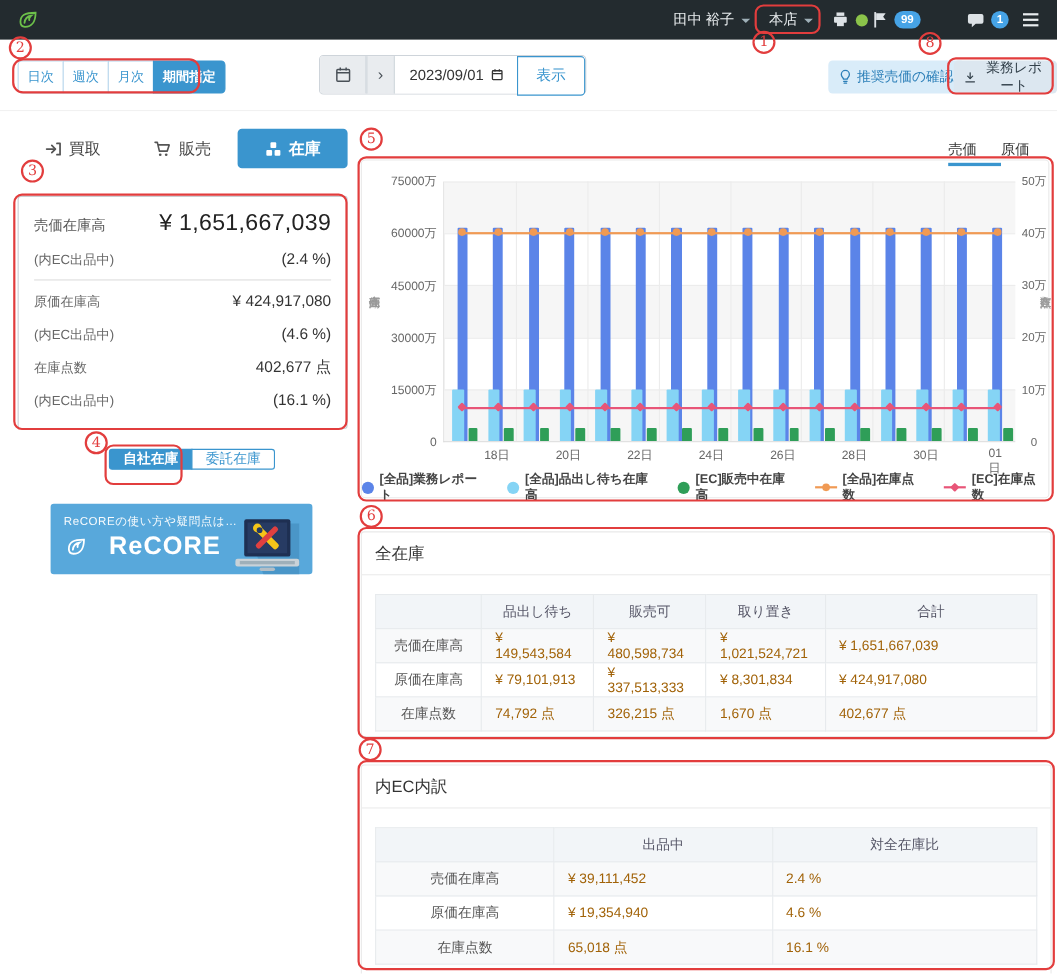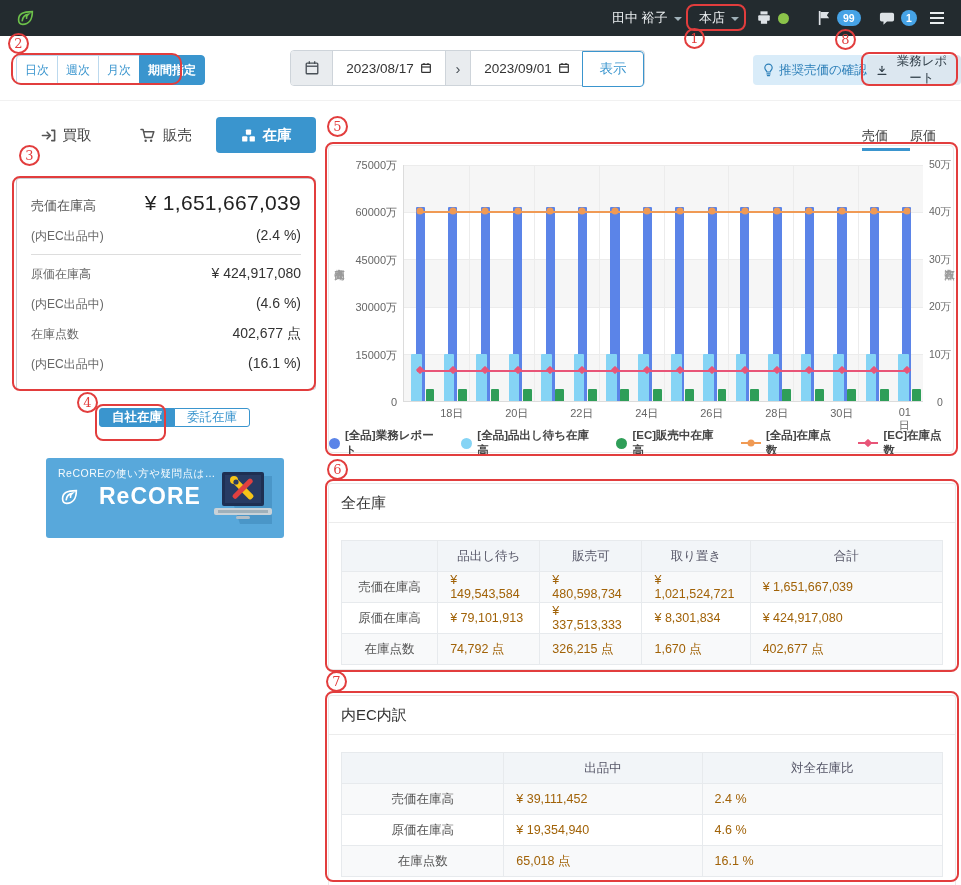--- a/index.html
+++ b/index.html
@@ -51,21 +51,21 @@
   .srow .val-big { font-size:21px; color:#222; letter-spacing:0.3px; }
   .srow .val { font-size:14px; color:#333; }
   .stats-hr { border:none; border-top:1px solid #ddd; margin:9px 0 10px; }
 
   .stock-tabs { position:absolute; left:99px; top:408px; display:inline-flex; }
   .stk-btn { height:19px; padding:0 12px; font-size:12.5px; border:1px solid #3a95ce; background:#fff; color:#3a95ce; margin-left:-1px; }
   .stk-btn.first { border-radius:3px 0 0 3px; margin-left:0; }
   .stk-btn.last { border-radius:0 3px 3px 0; }
   .stk-btn.active { background:#3a95ce; color:#fff; font-weight:bold; }
 
-  .help-banner { position:absolute; left:46px; top:458px; width:238px; height:80px; background:#58a8db; border-radius:3px; color:#fff; padding:9px 0 0 12px; overflow:hidden; cursor:pointer; }
+  .help-banner { position:absolute; left:46px; top:458px; width:238px; height:64px; background:#58a8db; border-radius:3px; color:#fff; padding:9px 0 0 12px; overflow:hidden; cursor:pointer; }
   .hb-line1 { font-size:10.5px; opacity:0.95; letter-spacing:0.5px; }
   .hb-brand { display:flex; align-items:center; gap:19px; margin-top:2px; }
   .hb-brand .hb-name { font-size:23px; font-weight:bold; letter-spacing:1px; }
   .hb-line2 { font-size:16.5px; font-weight:bold; letter-spacing:3px; margin-top:1px; }
   .hb-laptop { position:absolute; right:8px; top:12px; }
 
   
   .chart-tabs { position:absolute; top:127px; left:862px; display:flex; gap:22px; font-size:13px; color:#333; }
   .chart-tab { cursor:pointer; }
   .chart-tab-underline { position:absolute; left:862px; top:148px; width:48px; height:3px; background:#3a95ce; z-index:6; }
@@ -136,21 +136,21 @@
   <span class="nav-item" style="left:756px;">
     <span>
       <svg width="16" height="16" viewBox="0 0 18 18" fill="#dde2e6">
         <rect x="5" y="1.5" width="8" height="3.5"></rect>
         <rect x="2.5" y="6" width="13" height="6" rx="1"></rect>
         <rect x="5.5" y="11" width="7" height="4.5"></rect>
       </svg>
     </span>
     <span class="green-dot"></span>
   </span>
-  <span class="nav-item" style="left:816px;">
+  <span class="nav-item" style="left:792px;">
     <span>
       <svg width="15" height="16" viewBox="0 0 16 17" fill="#dde2e6">
         <rect x="3" y="1" width="1.8" height="15"></rect>
         <path d="M4.8 2.2 H14 L11.6 5.5 L14 8.8 H4.8 Z"></path>
       </svg>
     </span>
     <span class="badge-pill">99</span>
   </span>
   <span class="nav-item" style="left:879px;">
     <span>
@@ -173,29 +173,20 @@
     <button class="pbtn">週次</button>
     <button class="pbtn">月次</button>
     <button class="pbtn last active">期間指定</button>
   </div>
 
   <div class="date-group">
     <span class="dg-icon-btn">
       <svg width="16" height="16" viewBox="0 0 18 18" fill="none" stroke="#495057" stroke-width="1.5">
         <rect x="2.5" y="3.5" width="13" height="12" rx="1"></rect>
         <line x1="2.5" y1="7" x2="15.5" y2="7"></line>
-        <line x1="6" y1="1.5" x2="6" y2="4.5"></line>
-        <line x1="12" y1="1.5" x2="12" y2="4.5"></line>
-      </svg>
-    </span>
-    <span class="dg-input">
-      <span>2023/08/17</span>
-      <svg width="12" height="12" viewBox="0 0 18 18" fill="none" stroke="#333" stroke-width="1.8">
-        <rect x="2.5" y="3.5" width="13" height="12" rx="1"></rect>
-        <line x1="2.5" y1="7.5" x2="15.5" y2="7.5"></line>
         <line x1="6" y1="1.5" x2="6" y2="4.5"></line>
         <line x1="12" y1="1.5" x2="12" y2="4.5"></line>
       </svg>
     </span>
     <span class="dg-arrow">›</span>
     <span class="dg-input">
       <span>2023/09/01</span>
       <svg width="12" height="12" viewBox="0 0 18 18" fill="none" stroke="#333" stroke-width="1.8">
         <rect x="2.5" y="3.5" width="13" height="12" rx="1"></rect>
         <line x1="2.5" y1="7.5" x2="15.5" y2="7.5"></line>

